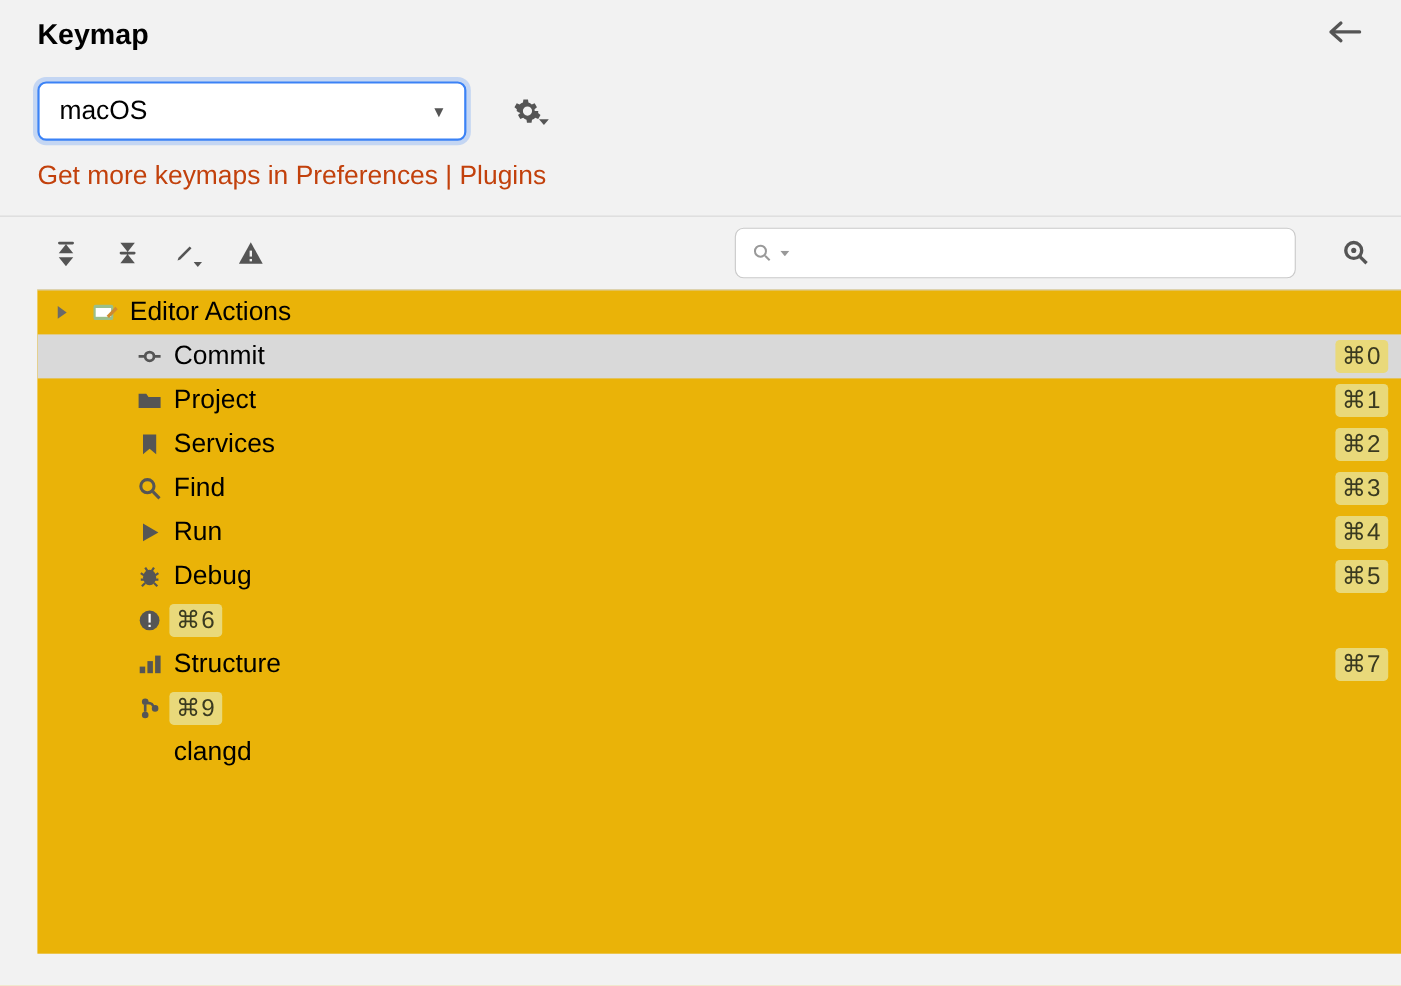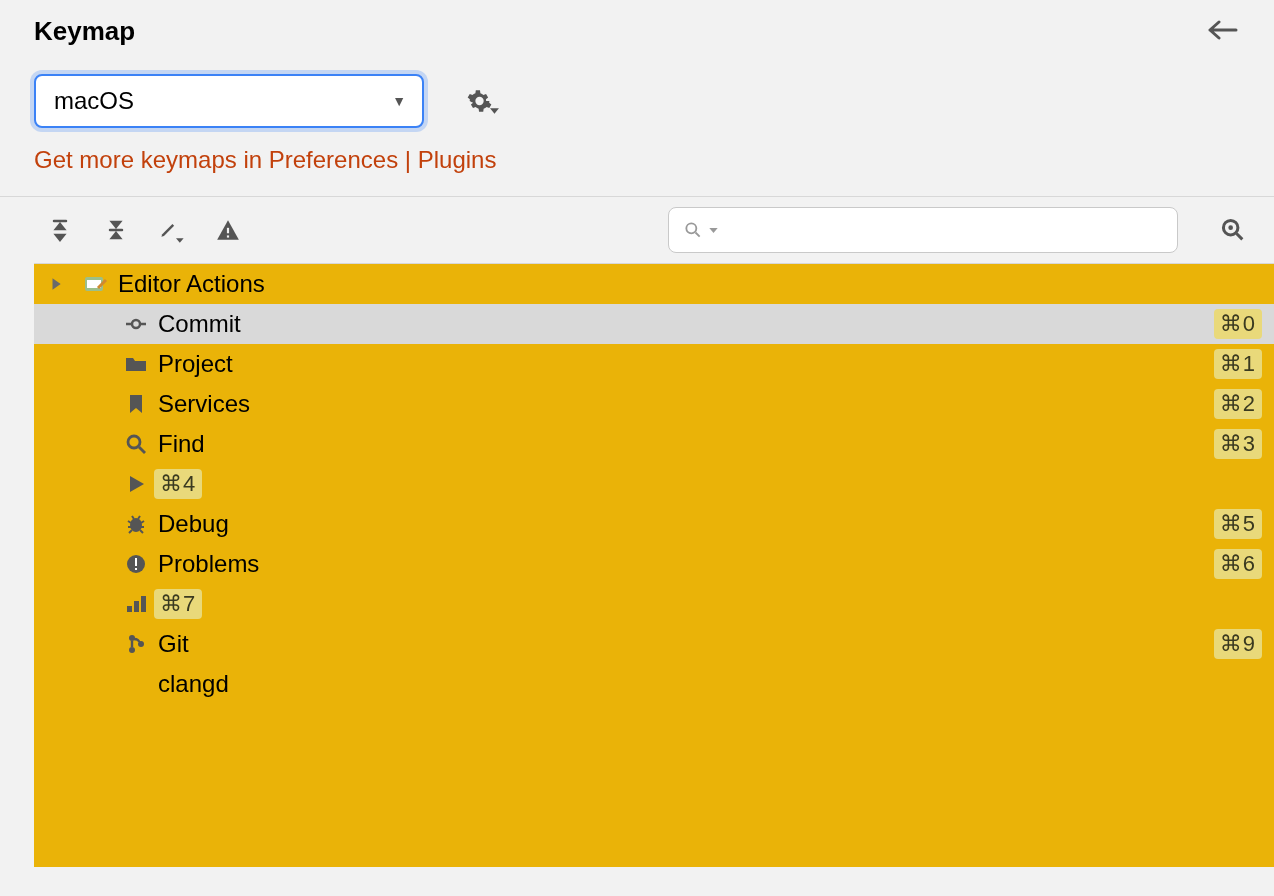--- a/index.html
+++ b/index.html
@@ -320,20 +320,21 @@
       <div class="shortcut-cell">⌘3</div>
     </div>
 
     <div class="tree-row child">
       <div class="arrow-cell"></div>
       <div class="icon-cell">
         <svg width="18" height="20" viewBox="0 0 18 20">
             <path d="M3 2l14 8-14 8z" fill="#555"></path>
           </svg>
       </div>
+      <div class="label-cell">Run</div>
       <div class="shortcut-cell">⌘4</div>
     </div>
 
     <div class="tree-row child">
       <div class="arrow-cell"></div>
       <div class="icon-cell">
         <svg width="22" height="22" viewBox="0 0 22 22">
             <ellipse cx="11" cy="12" rx="6" ry="7" fill="#555"></ellipse>
             <path d="M3 8l3 2M19 8l-3 2M3 14h3M19 14h-3M4 20l3-3M18 20l-3-3M7 3l2 3M15 3l-2 3" stroke="#555" stroke-width="2"></path>
           </svg>
@@ -344,48 +345,47 @@
 
     <div class="tree-row child">
       <div class="arrow-cell"></div>
       <div class="icon-cell">
         <svg width="20" height="20" viewBox="0 0 20 20">
             <circle cx="10" cy="10" r="9" fill="#555"></circle>
             <rect x="9" y="4" width="2" height="8" fill="#fff"></rect>
             <rect x="9" y="14" width="2" height="2" fill="#fff"></rect>
           </svg>
       </div>
-      <div class="label-cell">Problems</div>
       <div class="shortcut-cell">⌘6</div>
     </div>
 
     <div class="tree-row child">
       <div class="arrow-cell"></div>
       <div class="icon-cell">
         <svg width="22" height="20" viewBox="0 0 22 20">
             <rect x="2" y="12" width="5" height="6" fill="#555"></rect>
             <rect x="9" y="7" width="5" height="11" fill="#555"></rect>
             <rect x="16" y="2" width="5" height="16" fill="#555"></rect>
           </svg>
       </div>
+      <div class="label-cell">Structure</div>
       <div class="shortcut-cell">⌘7</div>
     </div>
 
 
     <div class="tree-row child">
       <div class="arrow-cell"></div>
       <div class="icon-cell">
         <svg width="20" height="22" viewBox="0 0 20 22">
             <circle cx="6" cy="5" r="3" fill="#555"></circle>
             <circle cx="6" cy="17" r="3" fill="#555"></circle>
             <circle cx="15" cy="11" r="3" fill="#555"></circle>
             <path d="M6 8v6 M8 6c4 0 5 2 5 3" stroke="#555" stroke-width="2.4" fill="none"></path>
           </svg>
       </div>
-      <div class="label-cell">Git</div>
       <div class="shortcut-cell">⌘9</div>
     </div>
 
     <div class="tree-row child">
       <div class="arrow-cell"></div>
       <div class="icon-cell"></div>
       <div class="label-cell">clangd</div>
     </div>
 
 

